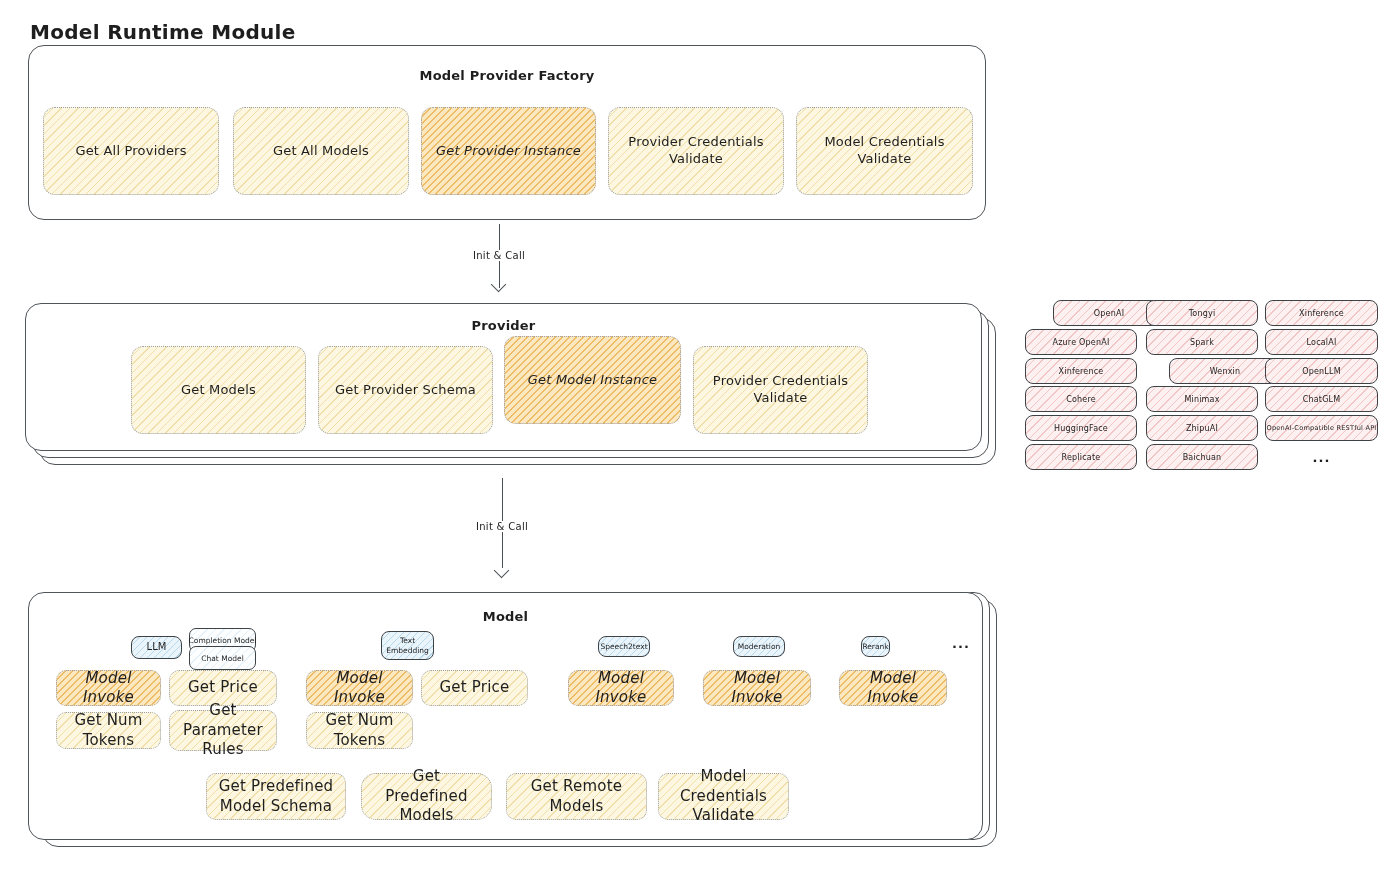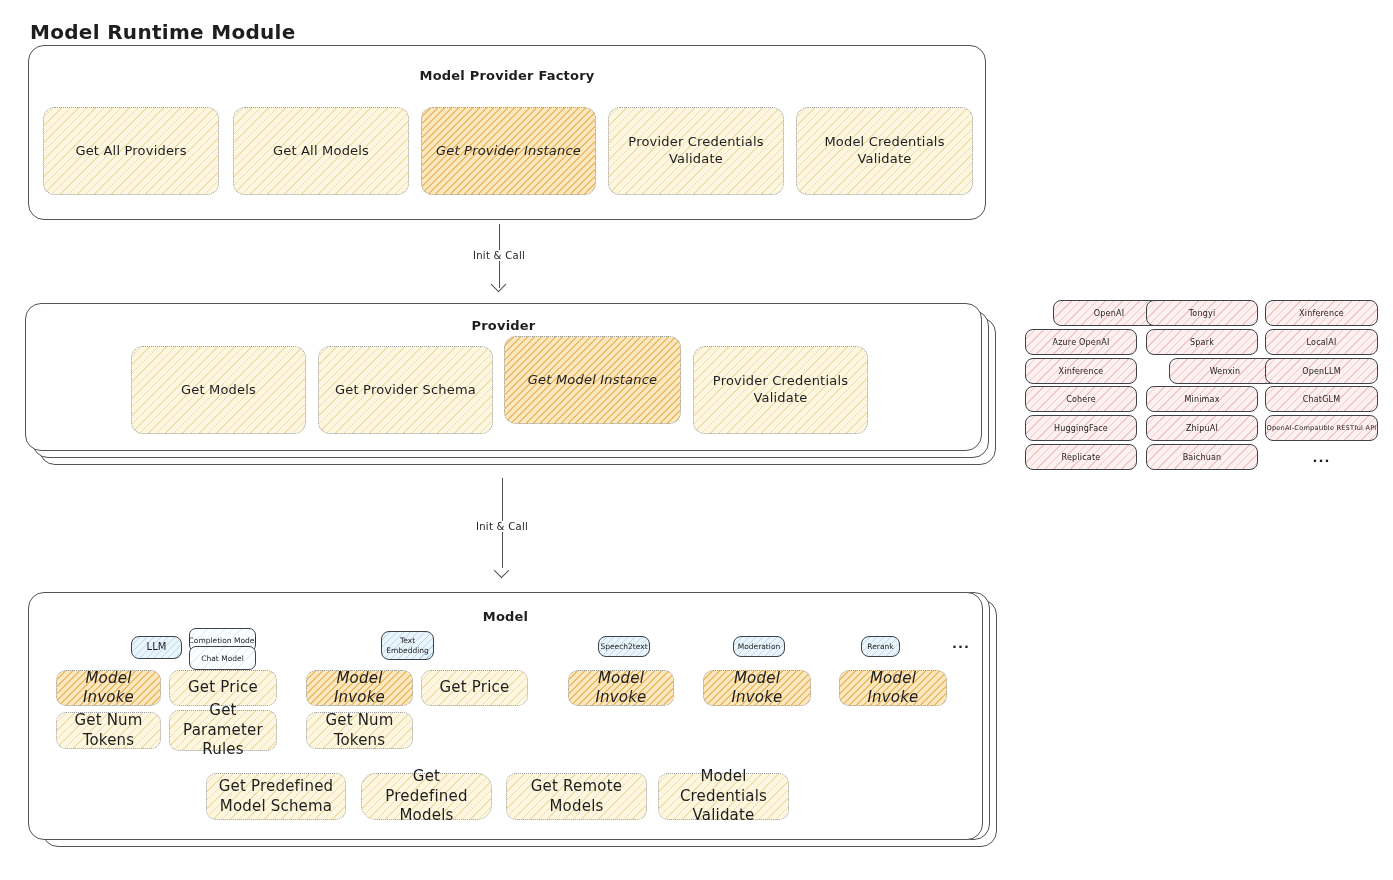--- a/index.html
+++ b/index.html
@@ -76,21 +76,21 @@
   <div class="bbox" style="left:35px; top:592px; width:955px; height:248px;"></div>
   <section class="bbox" style="left:28px; top:576px; width:955px; height:248px;margin-top:16px;">
     <div class="box-title" style="top:16px;">Model</div>
 
     <div class="tag llm" style="left:102px; top:43px; width:51px; height:23px;">LLM</div>
     <div class="subtag" style="left:160px; top:35px; width:67px; height:15px;">Completion Model</div>
     <div class="subtag" style="left:160px; top:53px; width:67px; height:15px;">Chat Model</div>
     <div class="tag" style="left:352px; top:38px; width:53px; height:29px;">Text Embedding</div>
     <div class="tag" style="left:569px; top:43px; width:52px; height:21px;">Speech2text</div>
     <div class="tag" style="left:704px; top:43px; width:52px; height:21px;">Moderation</div>
-    <div class="tag" style="left:832px; top:43px; width:39px; height:21px;">Rerank</div>
+    <div class="tag" style="left:832px; top:43px; width:29px; height:21px;">Rerank</div>
     <div class="ellipsis" style="left:922px; top:40px; width:20px; height:20px;">...</div>
 
     <div class="btn small hl" style="left:27px;  top:77px; width:105px; height:36px;">Model Invoke</div>
     <div class="btn small" style="left:140px; top:77px; width:108px; height:36px;">Get Price</div>
     <div class="btn small hl" style="left:277px; top:77px; width:107px; height:36px;">Model Invoke</div>
     <div class="btn small" style="left:392px; top:77px; width:107px; height:36px;">Get Price</div>
     <div class="btn small hl" style="left:539px; top:77px; width:106px; height:36px;">Model Invoke</div>
     <div class="btn small hl" style="left:674px; top:77px; width:108px; height:36px;">Model Invoke</div>
     <div class="btn small hl" style="left:810px; top:77px; width:108px; height:36px;">Model Invoke</div>
 

